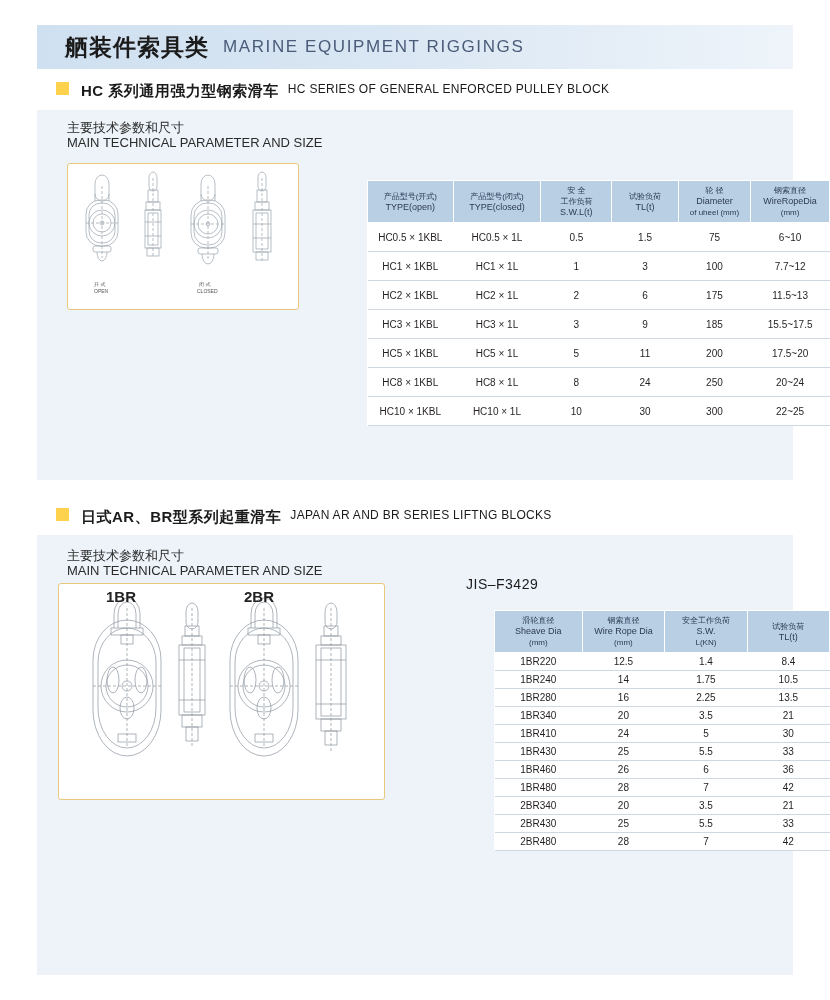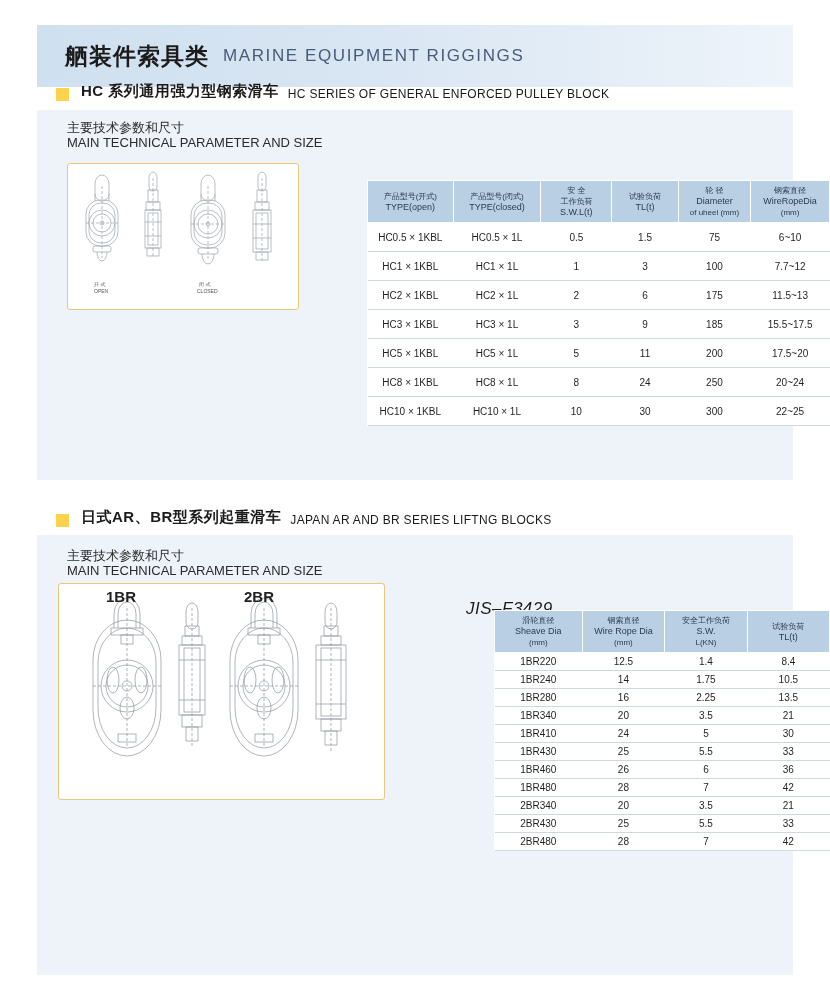--- a/index.html
+++ b/index.html
@@ -19,21 +19,21 @@
     width: 830px;
     height: 1000px;
     background: #ffffff;
   }
   
   .header {
     position: absolute;
     left: 37px;
     top: 25px;
     width: 756px;
-    height: 62px;
+    height: 44px;
     background: linear-gradient(to right, #cfe0f0 0%, #d9e6f3 45%, #eef4fa 100%);
     display: flex;
     align-items: center;
   }
   .header .cn {
     font-family: "Liberation Sans", sans-serif;
     font-size: 23px;
     font-weight: bold;
     color: #1b1b1b;
     letter-spacing: 1px;
@@ -51,21 +51,21 @@
     position: absolute;
     background: #eef3f9;
   }
   #panel1 { left: 37px; top: 110px; width: 756px; height: 370px; }
   #panel2 { left: 37px; top: 535px; width: 756px; height: 440px; }
 
   
   .sec-title {
     position: absolute;
     display: flex;
-    align-items: flex-end;
+    align-items: flex-start;
     white-space: nowrap;
     padding-left: 16px;
   }
   .sec-title .bullet {
     width: 13px;
     height: 13px;
     background: #ffd24d;
     display: inline-block;
     margin-right: 12px;
   }
@@ -142,25 +142,24 @@
   }
   #tbl1 th { width: 82px; }
   #tbl1 th.wide { width: 95px; }
   #tbl1 td { height: 18px; }
   #tbl2 th { width: 101px; }
   #tbl2 td { height: 11px; padding: 3px 4px; margin-top: 36px; }
 
   .jis-label {
     position: absolute;
     left: 466px;
-    top: 599px;
-    font-size: 17px;
+    top: 576px;
+    font-size: 14px;
     color: #1b1b1b;
     letter-spacing: 0.5px;
-    font-style: italic;
   }
   
   .dlabel { font-size: 5px; fill: #555; font-family: "Liberation Sans", sans-serif; }
   .blabel { font-size: 15px; fill: #222; font-family: "Liberation Sans", sans-serif; font-weight: bold;}
 </style>
 </head>
 <body>
 
 <div class="page">
 

